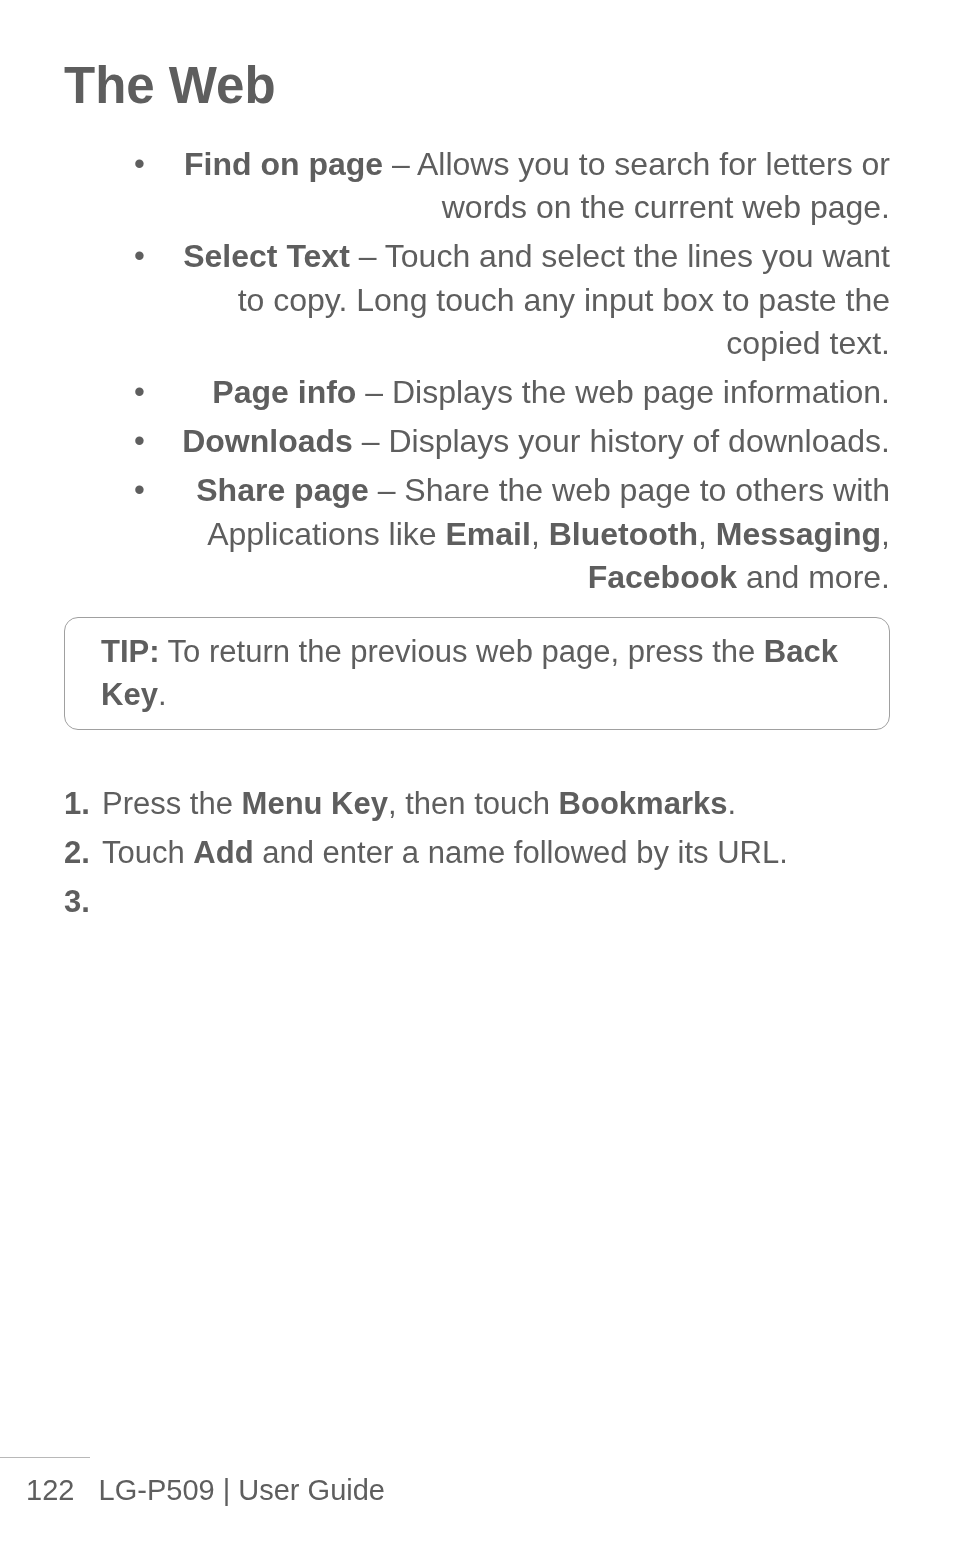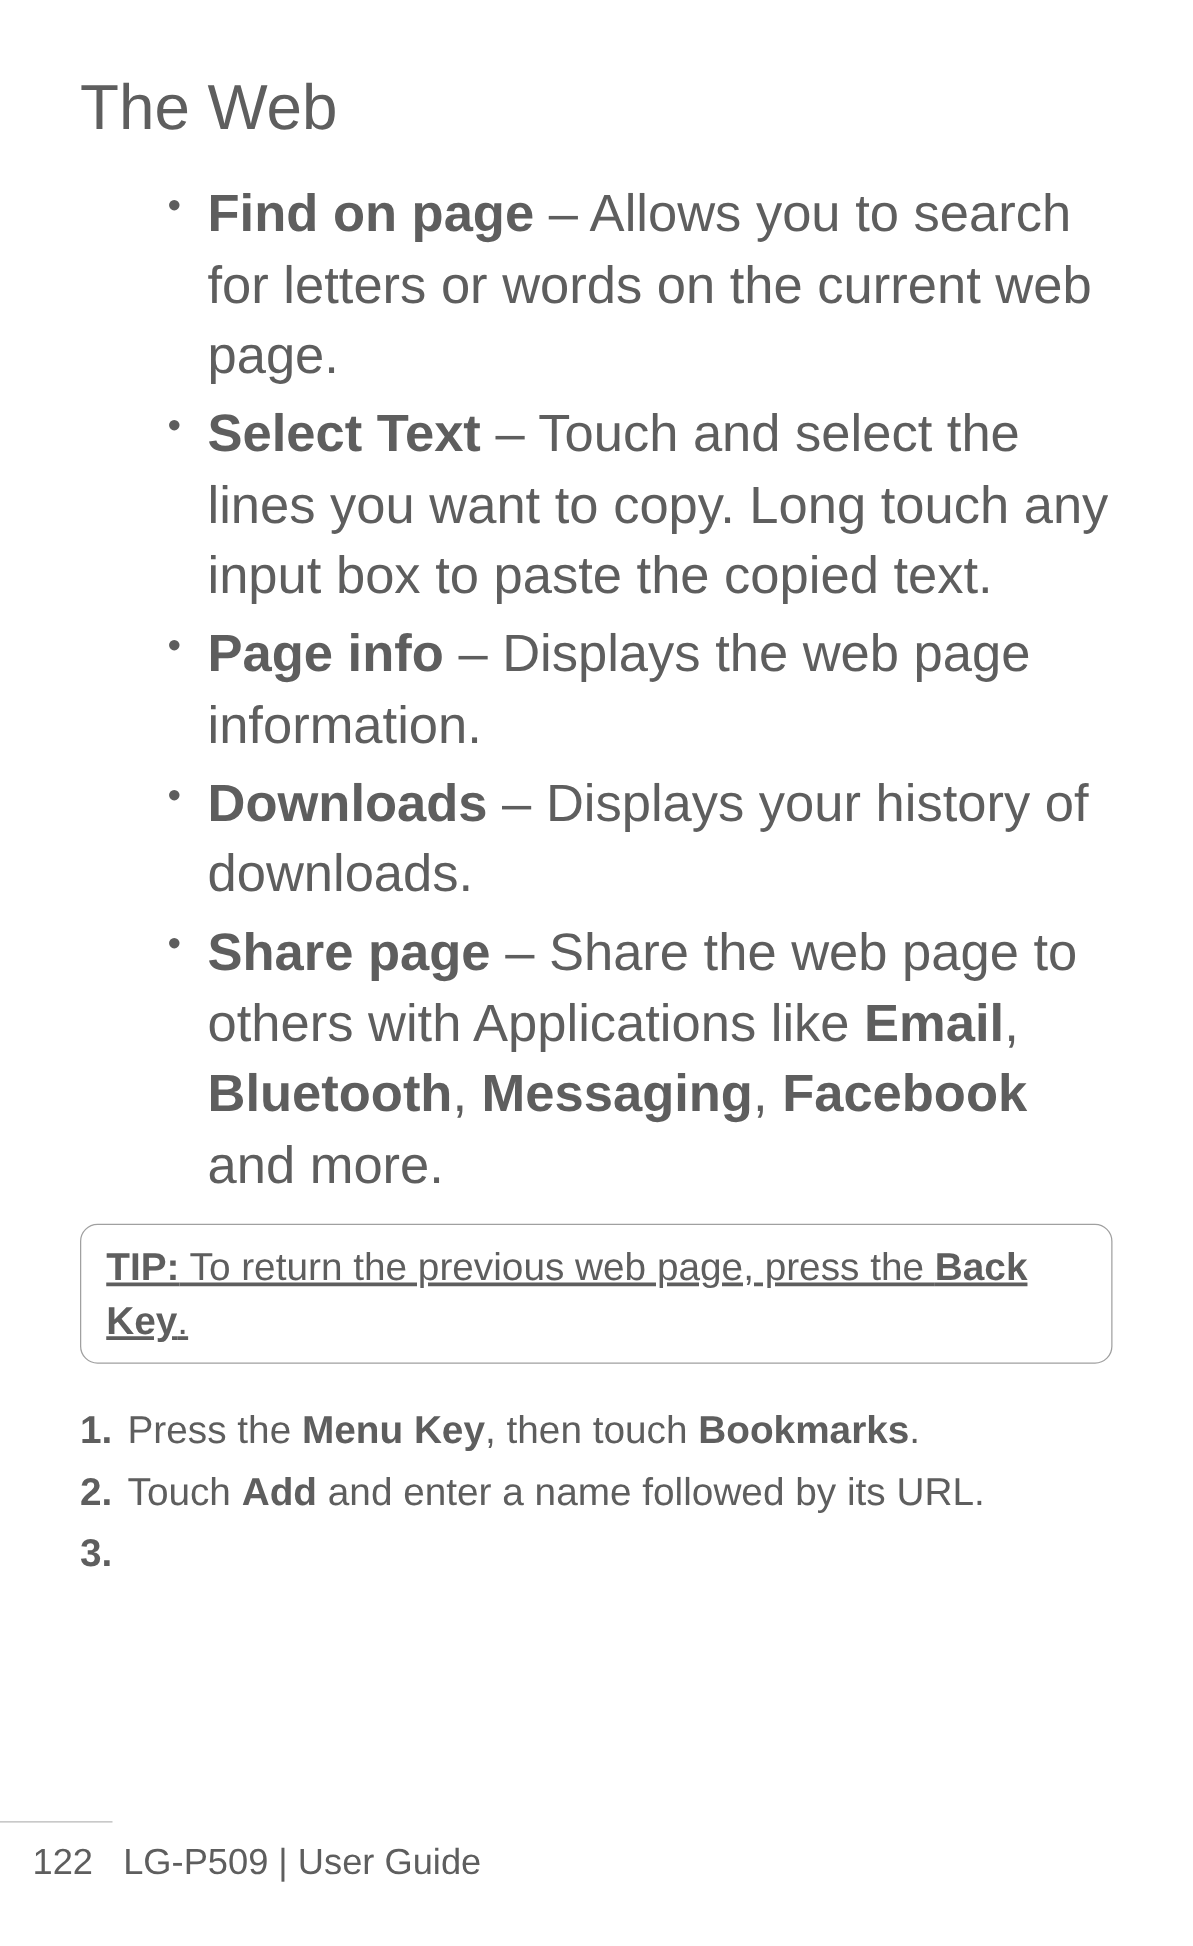--- a/index.html
+++ b/index.html
@@ -15,59 +15,59 @@
   }
   .page{
     width:954px;
     height:1557px;
     box-sizing:border-box;
     padding:56px 64px 0 64px;
     position:relative;
   }
   h1{
     font-size:51px;
-    font-weight:400;
+    font-weight:700;
     margin:0 0 28px 0;
     color:var(--heading);
     letter-spacing:0px;
   }
   h2{
     font-size:37px;
     font-weight:400;
     margin:0 0 20px 0;
     color:var(--heading);
   }
   ul.bullets{
     list-style:none;
     padding:0 0 0 70px;
     margin:0 0 18px 0;
   }
   ul.bullets > li{
     position:relative;
-    font-size:42px;
+    font-size:32px;
     line-height:1.35;
     margin-bottom:6px;
     padding-left:32px;
+    text-align:right;
   }
   ul.bullets > li::before{
     content:"•";
     position:absolute;
     left:0;
     top:0;
     font-size:31px;
     line-height:1.35;
     color:var(--text);
   }
   strong{font-weight:700;color:#5e5e5e;}
   .tip-box{
     border:1.5px solid #a0a0a0;
     border-radius:14px;
-    padding:12px 20px;
-    margin:10px 0 31px 0;
-    text-decoration:underline;
+    padding:12px 36px;
+    margin:10px 0 52px 0;
   }
   .tip-box p{margin:0;font-size:31px;line-height:1.4;}
   ol.steps{
     list-style:none;
     padding:0;
     margin:0 0 10px 0;
     counter-reset:step;
   }
   ol.steps > li{
     position:relative;

